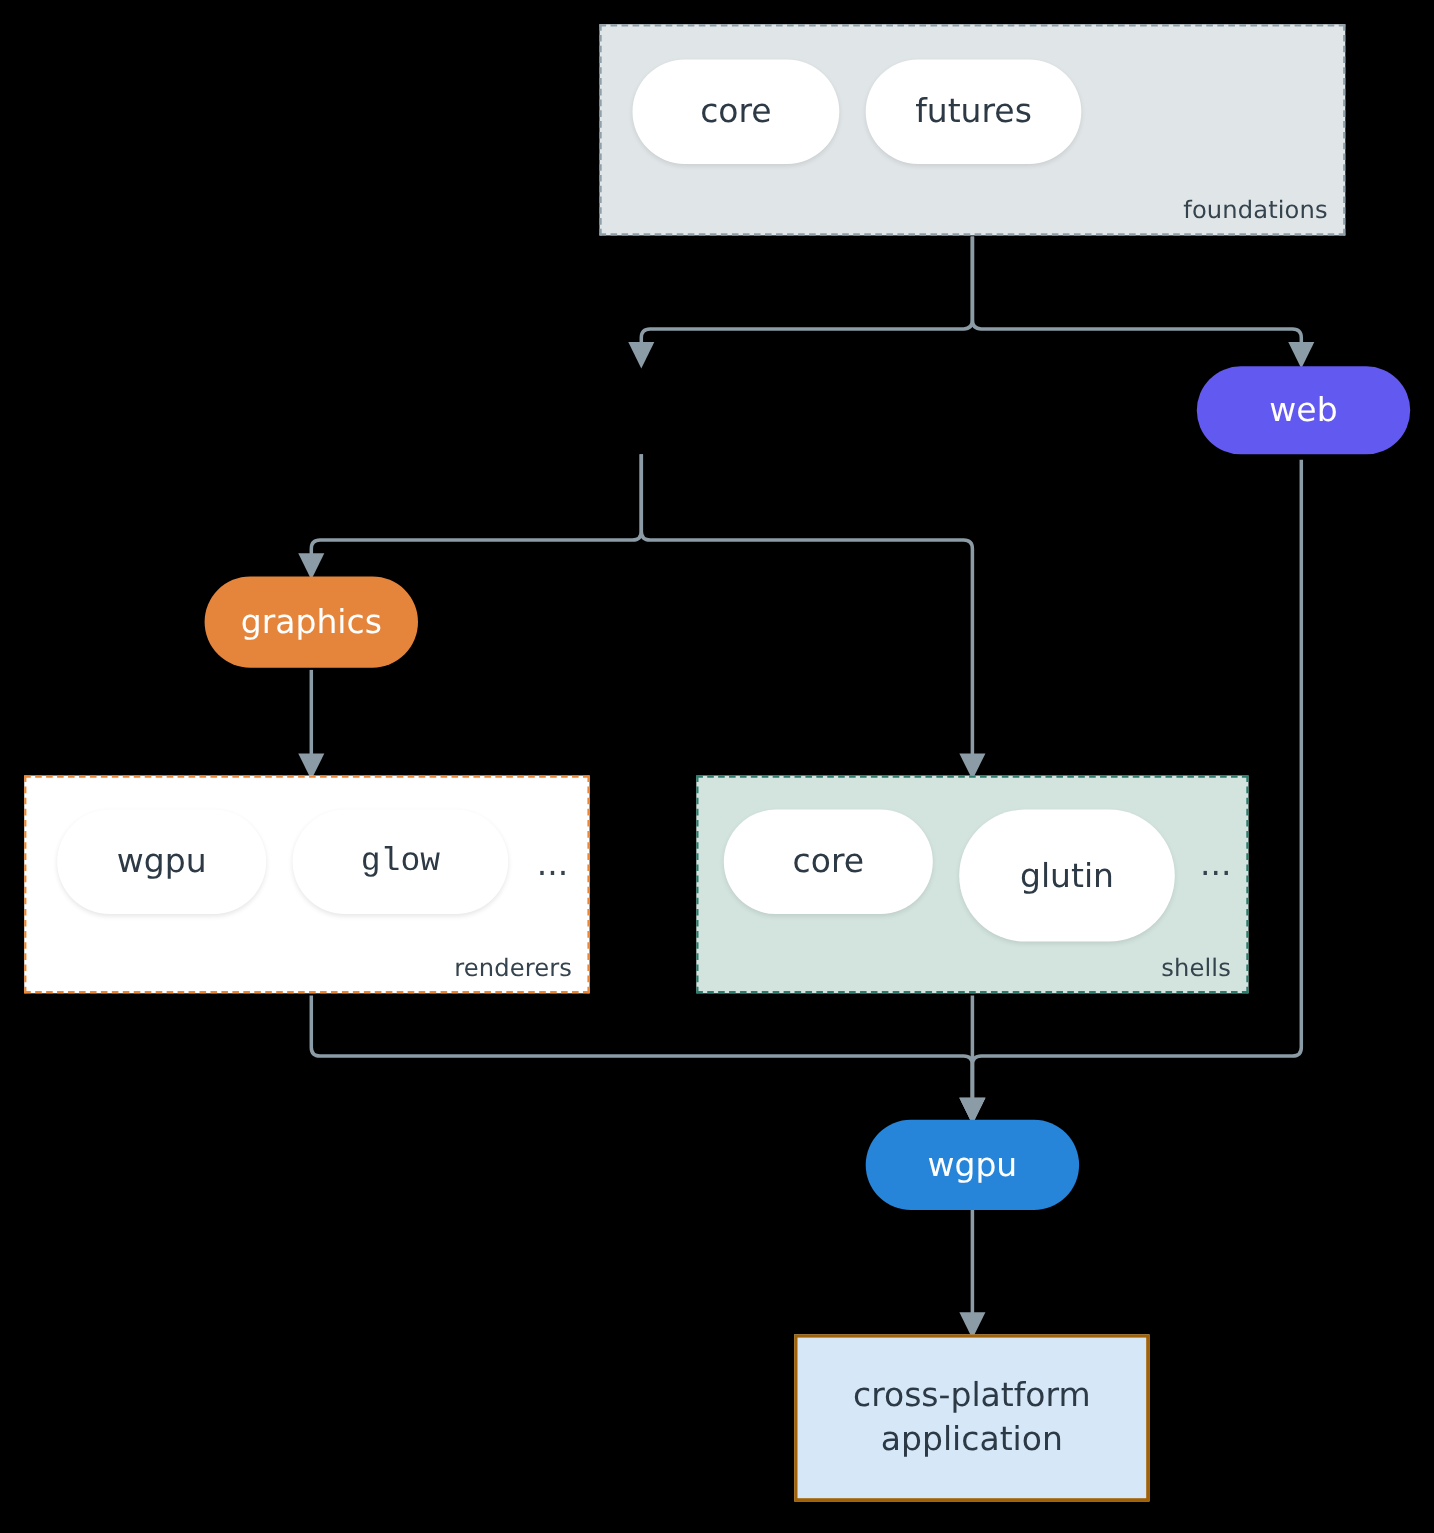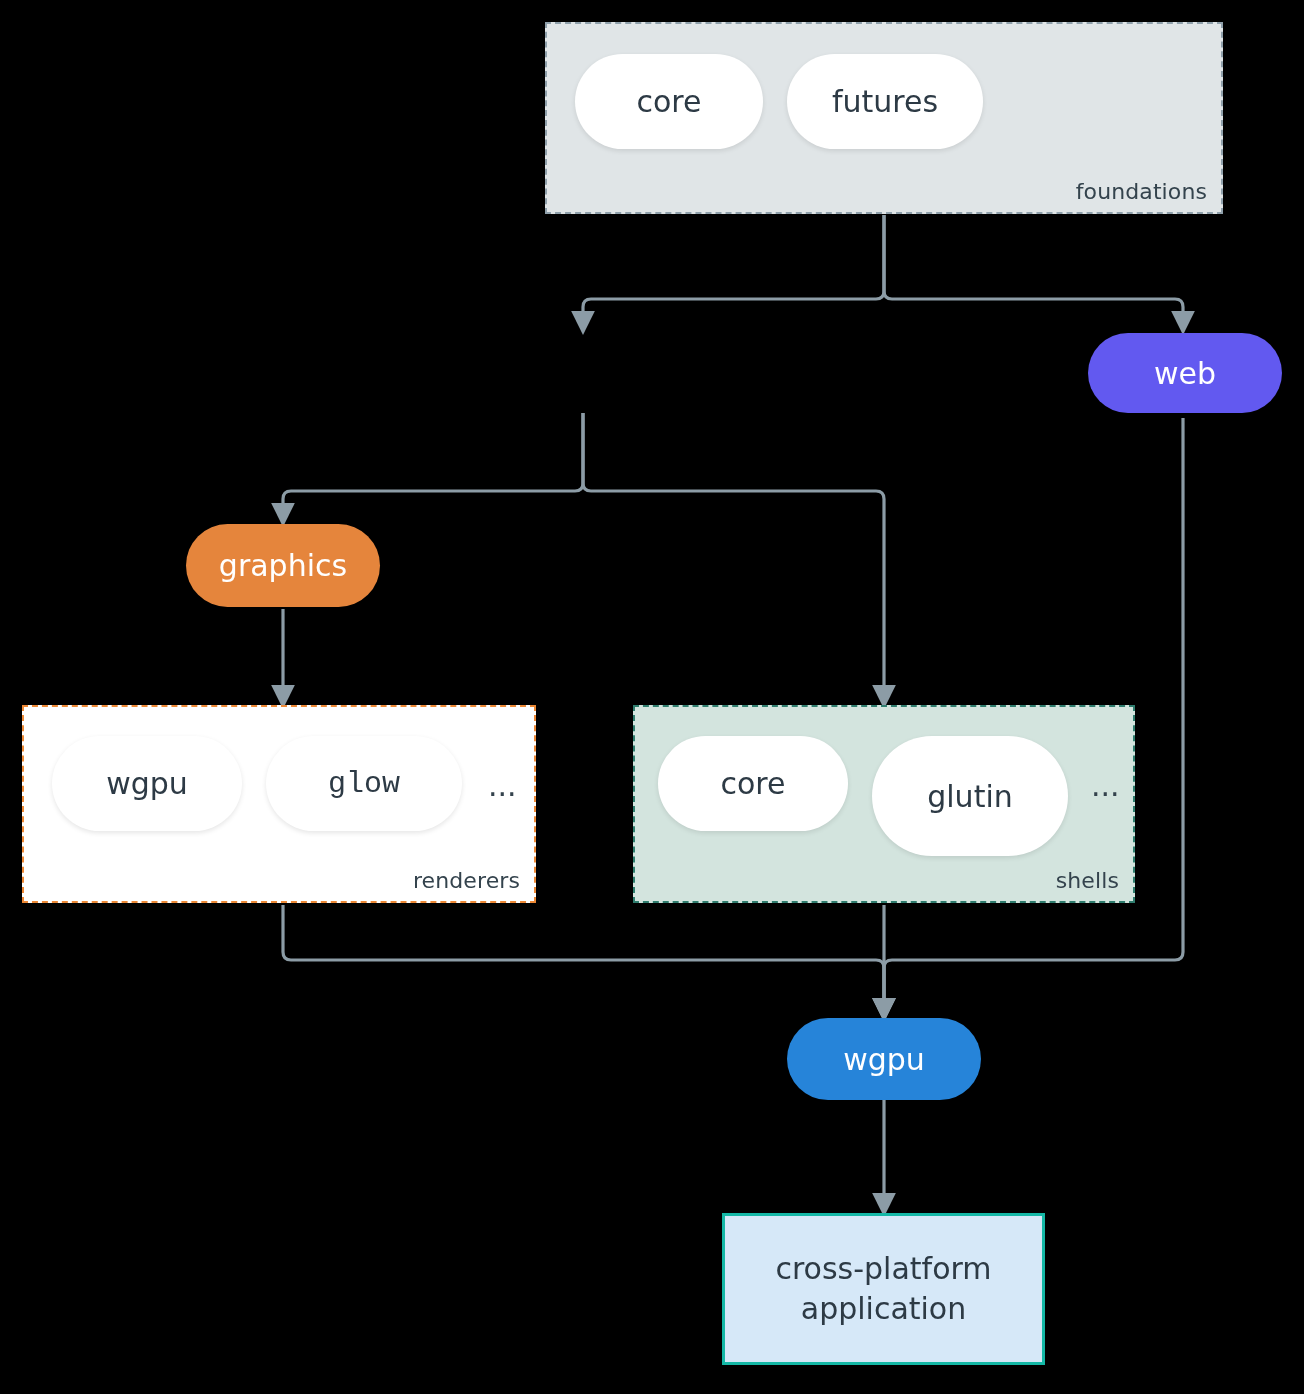--- a/index.html
+++ b/index.html
@@ -114,21 +114,21 @@
 
   
   #node-app {
     position: absolute;
     box-sizing: border-box;
     left: 722px;
     top: 1213px;
     width: 323px;
     height: 152px;
     background: #d6e8f8;
-    border: 3px solid #14b8a6;
+    border: 3px solid #a16207;
     display: flex;
     flex-direction: column;
     align-items: center;
     justify-content: center;
     font-size: 30px;
     line-height: 1.35;
     color: #2d3a45;
     text-align: center;
   }
 </style>

